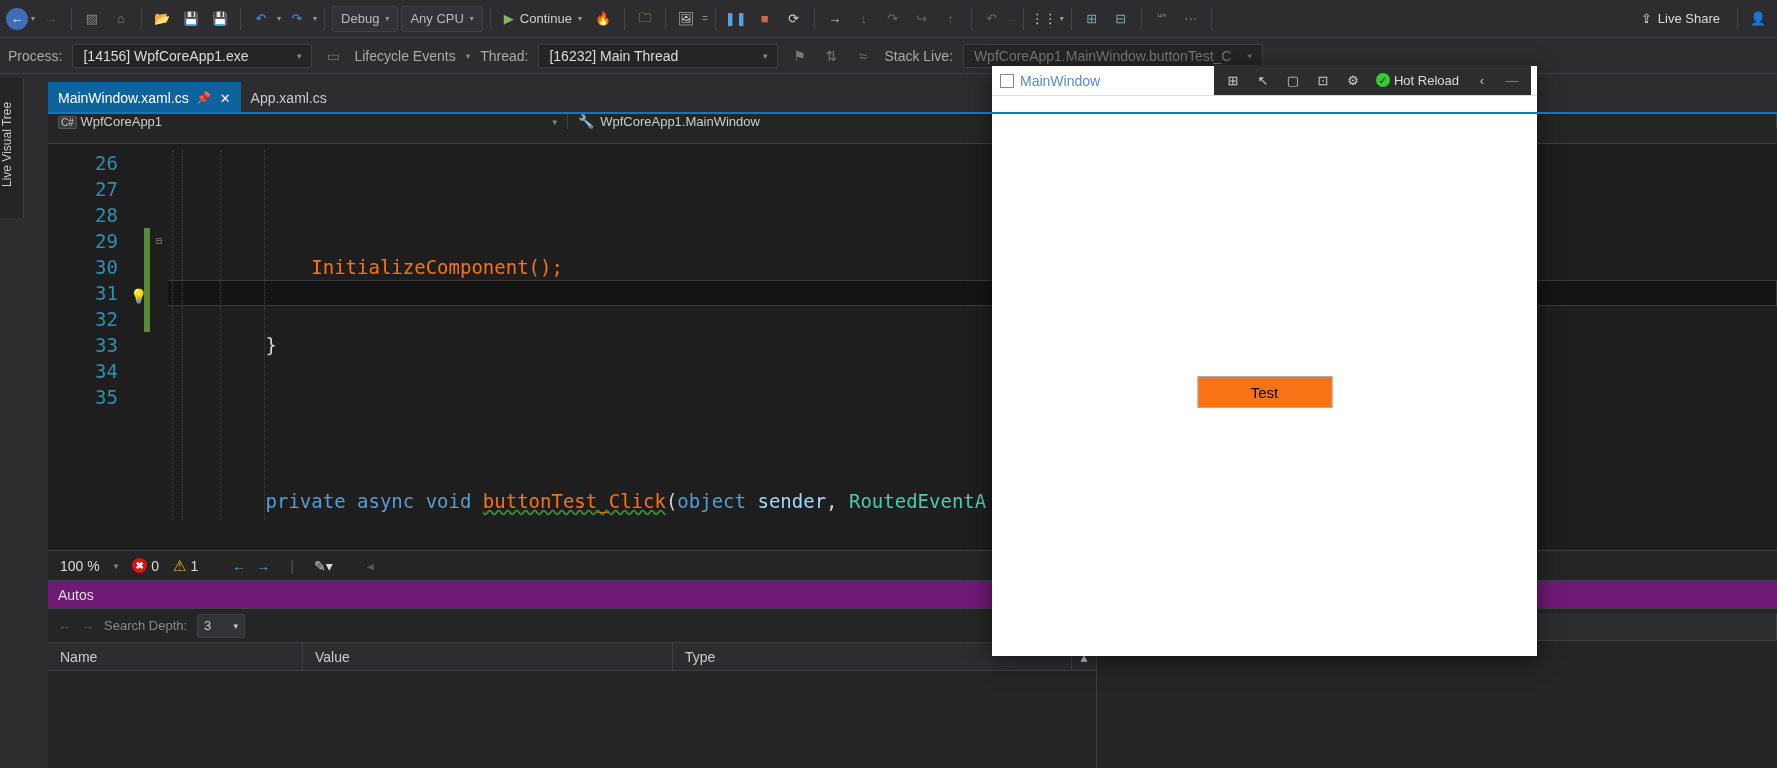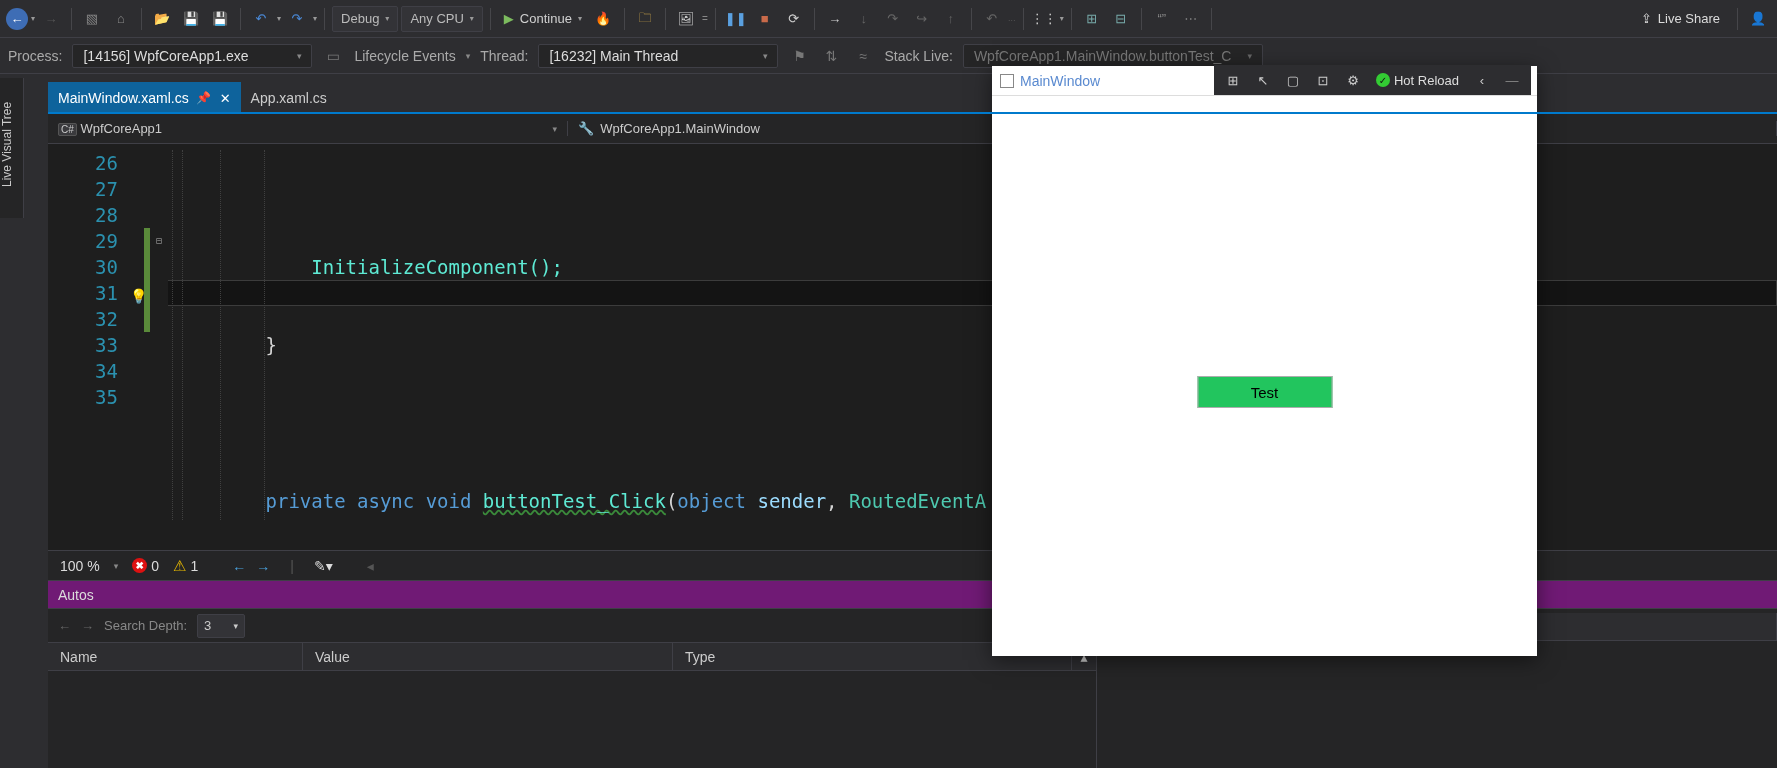--- a/index.html
+++ b/index.html
@@ -33,40 +33,40 @@
 
 
 .filetabs { position:absolute; top:86px; left:48px; right:0; height:28px; display:flex; align-items:flex-end; background:#2d2d30; }
 .filetab { height:28px; display:flex; align-items:center; padding:16px 10px; gap:8px; font-size:14px; }
 .filetab.active { background:#0e639c; color:#fff; }
 .filetab.inactive { color:#ccc; }
 .filetab .pin { font-size:12px; }
 .filetab .close { font-size:13px; }
 
 
-.breadcrumb { position:absolute; top:114px; left:48px; right:0; height:30px; background:#252526; display:flex; align-items:center; border-bottom:1px solid #3f3f46; }
+.breadcrumb { position:absolute; top:114px; left:48px; right:0; height:30px; background:#252526; display:flex; align-items:flex-start; border-bottom:1px solid #3f3f46; }
 .breadcrumb .cell { display:flex; align-items:center; padding:0 10px; gap:6px; border-right:1px solid #3f3f46; color:#ccc; }
 .breadcrumb .cell:first-child { width:520px; justify-content:space-between; }
 .breadcrumb .cs { background:#3a3a3d; border:1px solid #555; font-size:10px; padding:0 2px; border-radius:2px; color:#ccc; }
 
 
 .codewrap { position:absolute; top:144px; left:48px; right:0; bottom:218px; background:#1e1e1e; display:flex; font-family: Consolas, monospace; font-size:19px; line-height:26px; overflow:hidden; }
 .gutter { width:96px; padding-top:6px; background:#1e1e1e; border-right:0; position:relative; }
 .lineno { color:#2b91af; text-align:right; padding-right:26px; height:26px; }
 .bulb { position:absolute; left:82px; top:calc(6px + 26px*5 + 3px); font-size:14px; }
 .foldcol { width:18px; padding-top:6px; background:#1e1e1e; }
 .foldcol .sq { height:26px; display:flex; align-items:center; justify-content:center; color:#888; font-size:10px; }
 .changebar { width:6px; padding-top:6px; }
 .changebar div { height:26px; }
 .changebar .g { background:#5a8a3a; }
 .codetext { flex:1; padding-top:6px; white-space:pre; color:#d4d4d4; position:relative; }
 .codetext .row { height:26px; padding-left:6px; }
 .highlight-row { position:absolute; top:calc(6px + 26px*5); left:0; right:0; height:26px; background:#141414; border:1px solid #3c3c3c; border-left:0; z-index:0; }
 .codetext .row span.kw { color:#569cd6; }
-.codetext .row span.mt { color:#5eead4; }
+.codetext .row span.mt { color:#f97316; }
 .codetext .row span.ty { color:#4ec9b0; }
 .codetext .row span.pr { color:#9cdcfe; }
 .codetext .row span.pl { color:#d4d4d4; }
 .squig { text-decoration: underline wavy #3a8a3a; text-decoration-skip-ink:none;}
 
 .guides { position:absolute; left:0; top:6px; bottom:0; }
 .guides .g { position:absolute; top:0; bottom:30px; width:1px; border-left:1px dotted #404040; }
 
 
 .codestatus { position:absolute; left:48px; right:0; bottom:188px; height:30px; background:#252526; border-top:1px solid #3f3f46; display:flex; align-items:center; padding:0 12px; gap:14px; font-size:14px; }
@@ -92,21 +92,21 @@
 
 
 .childwin { position:absolute; top:66px; left:992px; width:545px; height:590px; background:#fff; box-shadow:0 4px 20px rgba(0,0,0,0.5); display:flex; flex-direction:column; }
 .childwin .title { height:30px; background:#fff; display:flex; align-items:center; padding:0 8px; gap:6px; color:#222; font-size:14px; border-bottom:1px solid #ddd;}
 .childwin .title .wicon { width:14px;height:14px; border:1px solid #888; display:inline-block;}
 .childwin .debugtb { position:absolute; top:-1px; right:6px; height:30px; display:flex; align-items:center; gap:4px; background:#2d2d30; padding:0 6px; }
 .childwin .debugtb .ib { width:26px; height:22px; display:flex; align-items:center; justify-content:center; color:#ccc; }
 .childwin .debugtb .hot { display:flex; align-items:center; gap:4px; color:#ddd; padding:0 6px;}
 .childwin .debugtb .hot .ok { width:14px;height:14px;border-radius:50%; background:#3c3; display:flex;align-items:center;justify-content:center; color:#111; font-size:10px;}
 .childwin .body { flex:1; position:relative; }
-.childwin .body button { position:absolute; top:280px; left:50%; transform:translateX(-50%); width:135px; height:32px; background:#22c55e; border:1px solid #adadad; font-size:15px; }
+.childwin .body button { position:absolute; top:280px; left:50%; transform:translateX(-50%); width:135px; height:32px; background:#f97316; border:1px solid #adadad; font-size:15px; }
 </style>
 </head>
 <body>
 
 <div class="topbar">
   <div class="btn" style="background:#3e6db5;border-radius:50%;width:22px;height:22px;color:#fff;">←</div>
   <span style="font-size:8px;color:#999;">▾</span>
   <div class="btn" style="color:#555;">→</div>
   <div class="sep"></div>
   <div class="btn" style="color:#888;">▧</div>

